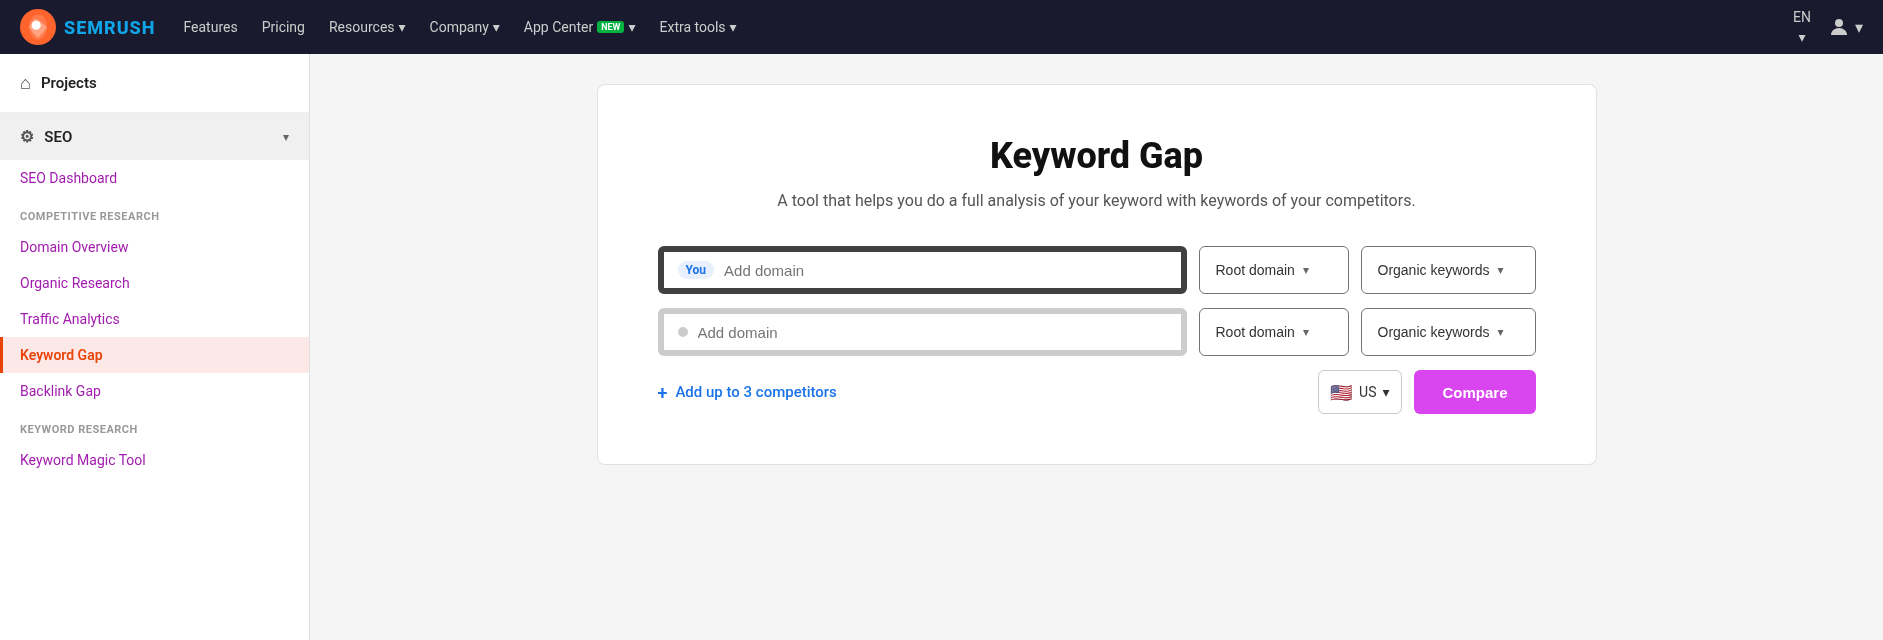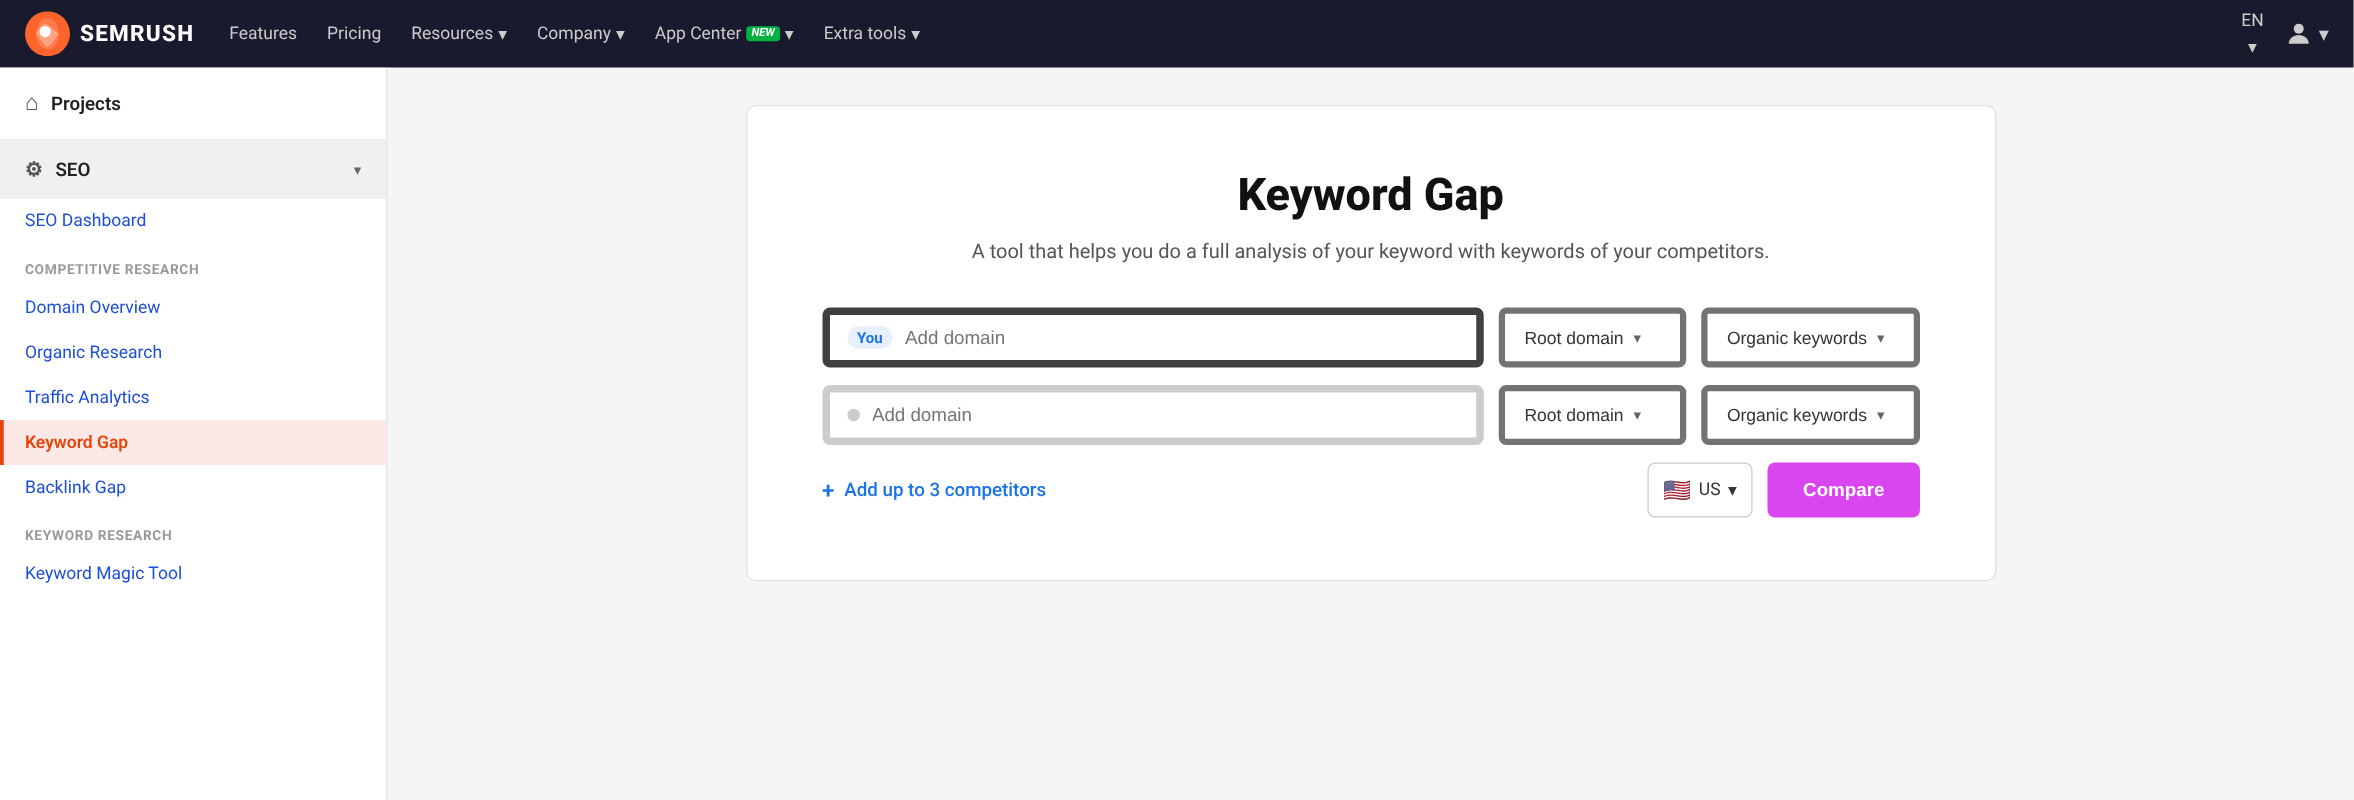--- a/index.html
+++ b/index.html
@@ -41,21 +41,20 @@
       white-space: nowrap;
     }
     .nav-badge {
       background: #00b341;
       color: #fff;
       font-size: 9px;
       font-weight: 700;
       padding: 1px 4px;
       border-radius: 3px;
       text-transform: uppercase;
-      font-style: italic;
     }
     .nav-right {
       display: flex;
       align-items: center;
       gap: 16px;
       margin-left: auto;
     }
     .nav-lang {
       color: #ccc;
       font-size: 14px;
@@ -132,21 +131,21 @@
       padding: 14px 20px 6px 20px;
       font-size: 11px;
       font-weight: 700;
       color: #999;
       text-transform: uppercase;
       letter-spacing: 0.5px;
     }
     .sidebar-item {
       padding: 10px 20px;
       font-size: 14px;
-      color: #1d4ed8;
+      color: #a21caf;
       cursor: pointer;
     }
     .sidebar-item.active {
       background: #fde8e8;
       color: #e8440a;
       font-weight: 600;
       border-left: 3px solid #e8440a;
       padding-left: 17px;
     }
 
@@ -222,21 +221,21 @@
       height: 10px;
       border-radius: 50%;
       background: #ccc;
       margin-right: 10px;
       flex-shrink: 0;
     }
     .dropdown-btn {
       display: flex;
       align-items: center;
       gap: 8px;
-      border: 5px solid #737373;
+      border: 1px solid #737373;
       border-radius: 6px;
       padding: 0 16px;
       height: 48px;
       font-size: 14px;
       color: #333;
       cursor: pointer;
       background: #fff;
       white-space: nowrap;
       min-width: 150px;
     }
@@ -303,21 +302,21 @@
 <body>
 
 <nav class="top-nav">
   <div class="logo-area">
     <svg class="logo-icon" viewBox="0 0 40 40" fill="none">
       <circle cx="20" cy="20" r="20" fill="#FF642D"></circle>
       <ellipse cx="20" cy="20" rx="10" ry="14" fill="#fff" opacity="0.15"></ellipse>
       <path d="M10 20 Q15 8 20 12 Q25 16 30 20 Q25 28 20 32 Q15 28 10 20Z" fill="#fff" opacity="0.3"></path>
       <circle cx="18" cy="18" r="5" fill="#fff"></circle>
     </svg>
-    <span style="color:#ffffff; font-weight:800; font-size:18px; letter-spacing:1px;">SEMRUSH</span>
+    <span style="color:#0ea5e9; font-weight:800; font-size:18px; letter-spacing:1px;">SEMRUSH</span>
   </div>
   <div class="nav-links">
     <span class="nav-link">Features</span>
     <span class="nav-link">Pricing</span>
     <span class="nav-link">
       <span>Resources</span>
       <span>▾</span>
     </span>
     <span class="nav-link">
       <span>Company</span>

